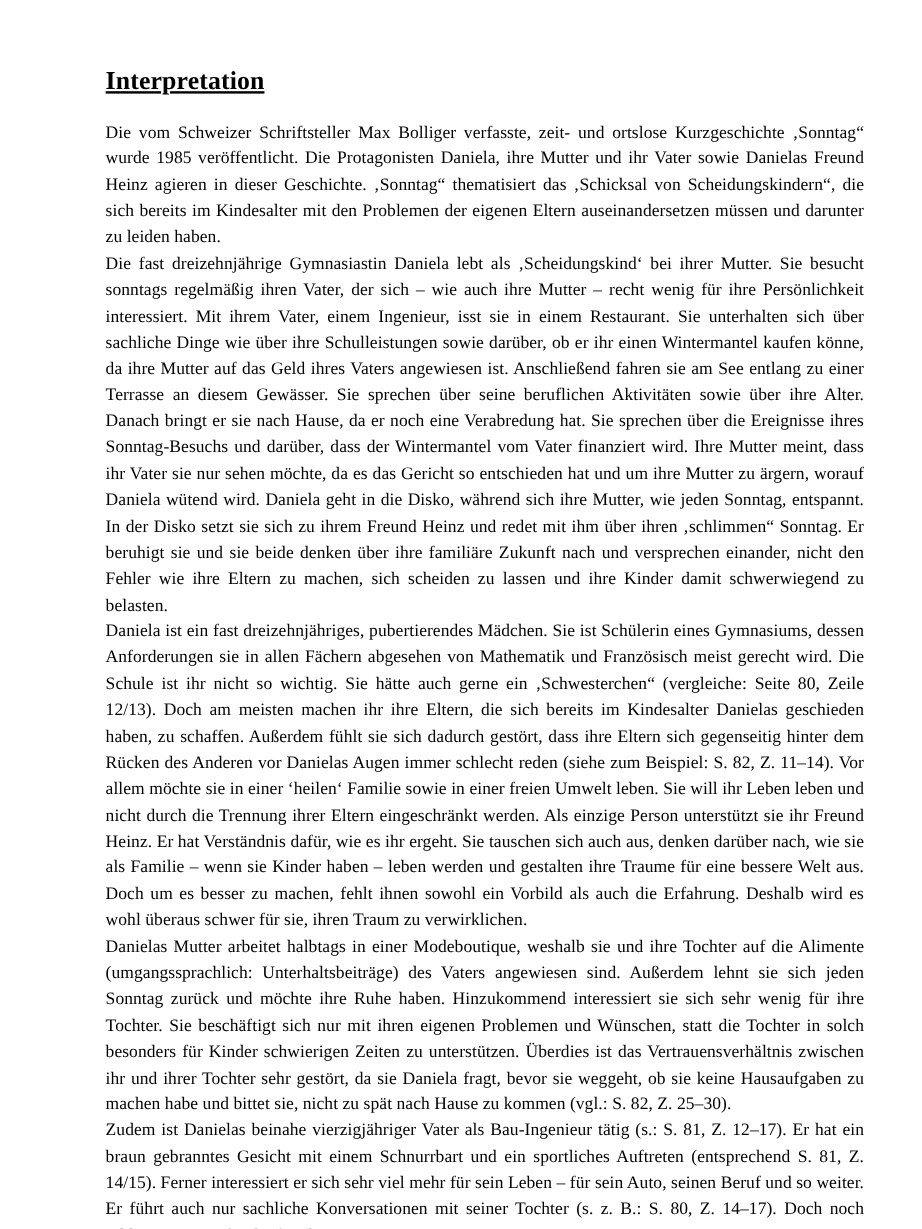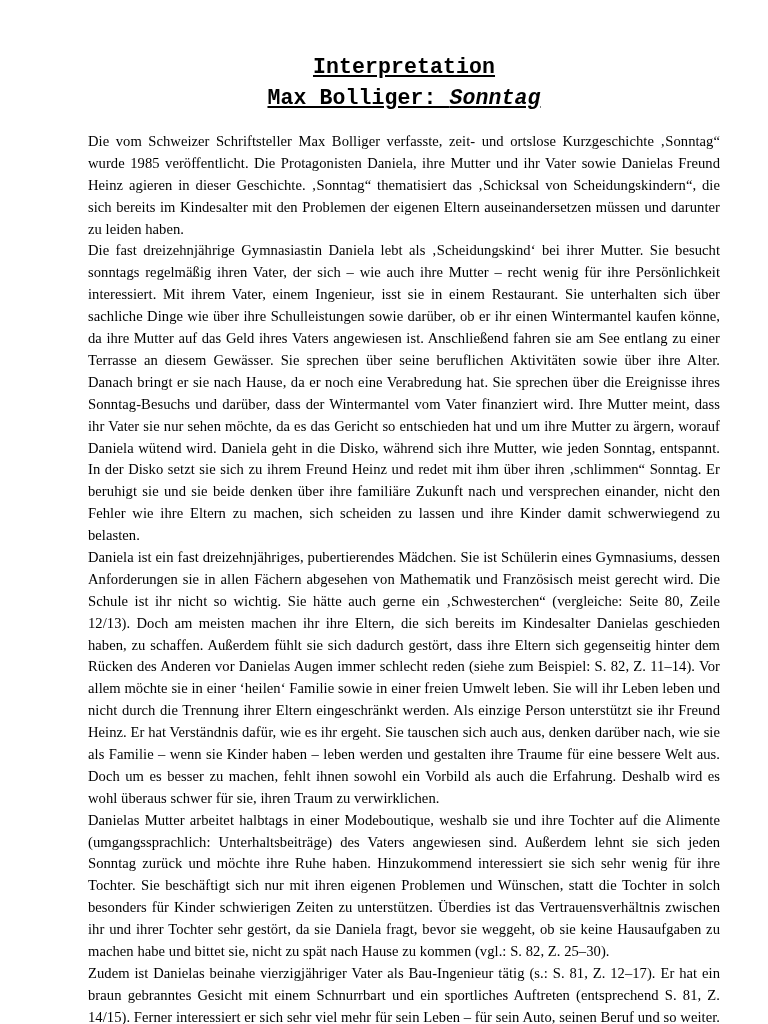--- a/index.html
+++ b/index.html
@@ -15,23 +15,21 @@
     overflow: hidden;
   }
   .page {
     width: 768px;
     height: 1024px;
     box-sizing: border-box;
     padding: 52px 48px 0 88px;
     position: relative;
   }
   .title-block {
-    text-align: center;
     margin: 0 0 18px 0;
-    font-family: Liberation Mono, monospace;
   }
   .title-line {
     font-size: 21.5px;
     font-weight: bold;
     line-height: 1.42;
     text-decoration: underline;
     letter-spacing: 0.1px;
   }
   .title-line .italic {
     font-style: italic;
@@ -46,21 +44,20 @@
     margin: 0;
     text-indent: 0;
   }
 </style>
 </head>
 <body>
 
 <div class="page">
   <div class="title-block">
     <div class="title-line">Interpretation</div>
-    <div class="title-line"><span>Max Bolliger: </span><span class="italic">Sonntag</span></div>
   </div>
 
   <div class="body-text">
     <p>Die vom Schweizer Schriftsteller Max Bolliger verfasste, zeit- und ortslose Kurzgeschichte ‚Sonntag“ wurde 1985 veröffentlicht. Die Protagonisten Daniela, ihre Mutter und ihr Vater sowie Danielas Freund Heinz agieren in dieser Geschichte. ‚Sonntag“ thematisiert das ‚Schicksal von Scheidungskindern“, die sich bereits im Kindesalter mit den Problemen der eigenen Eltern auseinandersetzen müssen und darunter zu leiden haben.</p>
     <p>Die fast dreizehnjährige Gymnasiastin Daniela lebt als ‚Scheidungskind‘ bei ihrer Mutter. Sie besucht sonntags regelmäßig ihren Vater, der sich – wie auch ihre Mutter – recht wenig für ihre Persönlichkeit interessiert. Mit ihrem Vater, einem Ingenieur, isst sie in einem Restaurant. Sie unterhalten sich über sachliche Dinge wie über ihre Schulleistungen sowie darüber, ob er ihr einen Wintermantel kaufen könne, da ihre Mutter auf das Geld ihres Vaters angewiesen ist. Anschließend fahren sie am See entlang zu einer Terrasse an diesem Gewässer. Sie sprechen über seine beruflichen Aktivitäten sowie über ihre Alter. Danach bringt er sie nach Hause, da er noch eine Verabredung hat. Sie sprechen über die Ereignisse ihres Sonntag-Besuchs und darüber, dass der Wintermantel vom Vater finanziert wird. Ihre Mutter meint, dass ihr Vater sie nur sehen möchte, da es das Gericht so entschieden hat und um ihre Mutter zu ärgern, worauf Daniela wütend wird. Daniela geht in die Disko, während sich ihre Mutter, wie jeden Sonntag, entspannt. In der Disko setzt sie sich zu ihrem Freund Heinz und redet mit ihm über ihren ‚schlimmen“ Sonntag. Er beruhigt sie und sie beide denken über ihre familiäre Zukunft nach und versprechen einander, nicht den Fehler wie ihre Eltern zu machen, sich scheiden zu lassen und ihre Kinder damit schwerwiegend zu belasten.</p>
     <p>Daniela ist ein fast dreizehnjähriges, pubertierendes Mädchen. Sie ist Schülerin eines Gymnasiums, dessen Anforderungen sie in allen Fächern abgesehen von Mathematik und Französisch meist gerecht wird. Die Schule ist ihr nicht so wichtig. Sie hätte auch gerne ein ‚Schwesterchen“ (vergleiche: Seite 80, Zeile 12/13). Doch am meisten machen ihr ihre Eltern, die sich bereits im Kindesalter Danielas geschieden haben, zu schaffen. Außerdem fühlt sie sich dadurch gestört, dass ihre Eltern sich gegenseitig hinter dem Rücken des Anderen vor Danielas Augen immer schlecht reden (siehe zum Beispiel: S. 82, Z. 11–14). Vor allem möchte sie in einer ‘heilen‘ Familie sowie in einer freien Umwelt leben. Sie will ihr Leben leben und nicht durch die Trennung ihrer Eltern eingeschränkt werden. Als einzige Person unterstützt sie ihr Freund Heinz. Er hat Verständnis dafür, wie es ihr ergeht. Sie tauschen sich auch aus, denken darüber nach, wie sie als Familie – wenn sie Kinder haben – leben werden und gestalten ihre Traume für eine bessere Welt aus. Doch um es besser zu machen, fehlt ihnen sowohl ein Vorbild als auch die Erfahrung. Deshalb wird es wohl überaus schwer für sie, ihren Traum zu verwirklichen.</p>
     <p>Danielas Mutter arbeitet halbtags in einer Modeboutique, weshalb sie und ihre Tochter auf die Alimente (umgangssprachlich: Unterhaltsbeiträge) des Vaters angewiesen sind. Außerdem lehnt sie sich jeden Sonntag zurück und möchte ihre Ruhe haben. Hinzukommend interessiert sie sich sehr wenig für ihre Tochter. Sie beschäftigt sich nur mit ihren eigenen Problemen und Wünschen, statt die Tochter in solch besonders für Kinder schwierigen Zeiten zu unterstützen. Überdies ist das Vertrauensverhältnis zwischen ihr und ihrer Tochter sehr gestört, da sie Daniela fragt, bevor sie weggeht, ob sie keine Hausaufgaben zu machen habe und bittet sie, nicht zu spät nach Hause zu kommen (vgl.: S. 82, Z. 25–30).</p>
     <p>Zudem ist Danielas beinahe vierzigjähriger Vater als Bau-Ingenieur tätig (s.: S. 81, Z. 12–17). Er hat ein braun gebranntes Gesicht mit einem Schnurrbart und ein sportliches Auftreten (entsprechend S. 81, Z. 14/15). Ferner interessiert er sich sehr viel mehr für sein Leben – für sein Auto, seinen Beruf und so weiter. Er führt auch nur sachliche Konversationen mit seiner Tochter (s. z. B.: S. 80, Z. 14–17). Doch noch schlimmer ist es für die familiäre</p>
   </div>
 </div>

